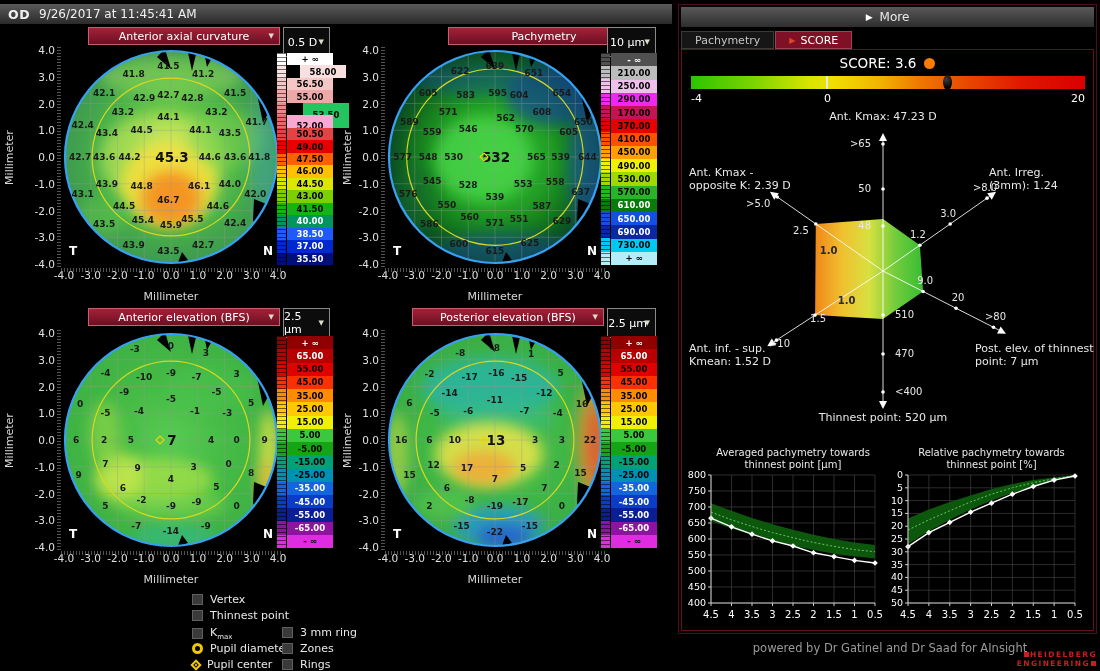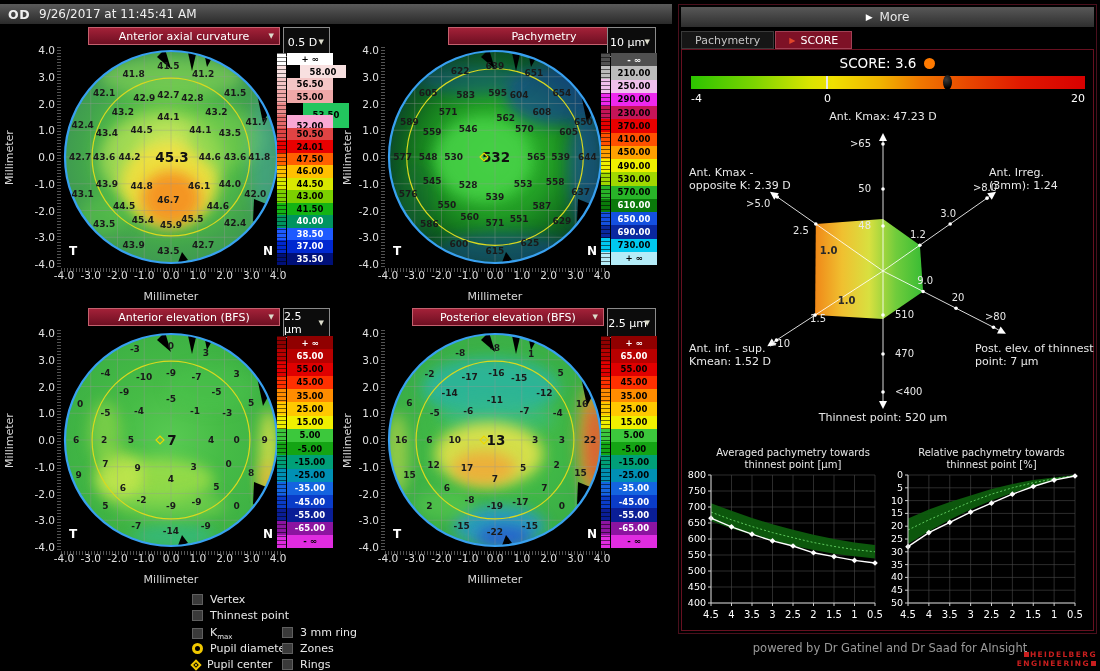--- a/index.html
+++ b/index.html
@@ -193,21 +193,21 @@
         <text x="202" y="208" font-size="12" font-weight="bold" fill="#fff">N</text>
       </svg>
       <div class="scale-strip" style="left: 277px; top: 53px; height: 212px; background-image: repeating-linear-gradient(rgba(0, 0, 0, 0.55) 0px, rgba(0, 0, 0, 0.55) 1px, transparent 1px, transparent 4px), linear-gradient(rgb(255, 255, 255) 0%, rgb(255, 255, 255) 5.88%, rgb(248, 224, 224) 5.88%, rgb(248, 224, 224) 11.76%, rgb(244, 198, 198) 11.76%, rgb(244, 198, 198) 17.65%, rgb(239, 168, 168) 17.65%, rgb(239, 168, 168) 23.53%, rgb(234, 138, 138) 23.53%, rgb(234, 138, 138) 29.41%, rgb(229, 106, 106) 29.41%, rgb(229, 106, 106) 35.29%, rgb(224, 68, 68) 35.29%, rgb(224, 68, 68) 41.18%, rgb(232, 0, 0) 41.18%, rgb(232, 0, 0) 47.06%, rgb(255, 96, 0) 47.06%, rgb(255, 96, 0) 52.94%, rgb(255, 192, 0) 52.94%, rgb(255, 192, 0) 58.82%, rgb(216, 232, 0) 58.82%, rgb(216, 232, 0) 64.71%, rgb(124, 208, 0) 64.71%, rgb(124, 208, 0) 70.59%, rgb(20, 180, 20) 70.59%, rgb(20, 180, 20) 76.47%, rgb(0, 148, 96) 76.47%, rgb(0, 148, 96) 82.35%, rgb(30, 90, 255) 82.35%, rgb(30, 90, 255) 88.24%, rgb(0, 40, 208) 88.24%, rgb(0, 40, 208) 94.12%, rgb(0, 16, 120) 94.12%, rgb(0, 16, 120) 100%);"></div>
       <div class="scale-cell" style="left: 287px; top: 53px; width: 46px; height: 12.47px; background: rgb(255, 255, 255); color: rgb(0, 0, 0);">+ ∞</div>
       <div class="scale-cell" style="left: 300px; top: 65.47px; width: 46px; height: 12.47px; background: rgb(248, 224, 224); color: rgb(0, 0, 0);">58.00</div>
       <div class="scale-cell" style="left: 287px; top: 77.94px; width: 46px; height: 12.47px; background: rgb(244, 198, 198); color: rgb(0, 0, 0);">56.50</div>
       <div class="scale-cell" style="left: 287px; top: 90.41px; width: 46px; height: 12.47px; background: rgb(239, 168, 168); color: rgb(0, 0, 0);">55.00</div>
       <div class="scale-cell" style="left: 303px; top: 102.88px; width: 46px; height: 25px; background: #22c55e; color: rgb(0, 0, 0);">53.50</div>
       <div class="scale-cell" style="left: 287px; top: 115.35px; width: 46px; height: 22px; background: #f9a8d4; color: rgb(0, 0, 0);">52.00</div>
       <div class="scale-cell" style="left: 287px; top: 127.82px; width: 46px; height: 12.47px; background: rgb(224, 68, 68); color: rgb(0, 0, 0);">50.50</div>
-      <div class="scale-cell" style="left: 287px; top: 140.29px; width: 46px; height: 12.47px; background: rgb(232, 0, 0); color: rgb(0, 0, 0);">24.01</div>
+      <div class="scale-cell" style="left: 287px; top: 140.29px; width: 46px; height: 12.47px; background: rgb(232, 0, 0); color: rgb(0, 0, 0);">49.00</div>
       <div class="scale-cell" style="left: 287px; top: 152.76px; width: 46px; height: 12.47px; background: rgb(255, 96, 0); color: rgb(0, 0, 0);">47.50</div>
       <div class="scale-cell" style="left: 287px; top: 165.24px; width: 46px; height: 12.47px; background: rgb(255, 192, 0); color: rgb(0, 0, 0);">46.00</div>
       <div class="scale-cell" style="left: 287px; top: 177.71px; width: 46px; height: 12.47px; background: rgb(216, 232, 0); color: rgb(0, 0, 0);">44.50</div>
       <div class="scale-cell" style="left: 287px; top: 190.18px; width: 46px; height: 12.47px; background: rgb(124, 208, 0); color: rgb(0, 0, 0);">43.00</div>
       <div class="scale-cell" style="left: 287px; top: 202.65px; width: 46px; height: 12.47px; background: rgb(20, 180, 20); color: rgb(0, 0, 0);">41.50</div>
       <div class="scale-cell" style="left: 287px; top: 215.12px; width: 46px; height: 12.47px; background: rgb(0, 148, 96); color: rgb(255, 255, 255);">40.00</div>
       <div class="scale-cell" style="left: 287px; top: 227.59px; width: 46px; height: 12.47px; background: rgb(30, 90, 255); color: rgb(255, 255, 255);">38.50</div>
       <div class="scale-cell" style="left: 287px; top: 240.06px; width: 46px; height: 12.47px; background: rgb(0, 40, 208); color: rgb(255, 255, 255);">37.00</div>
       <div class="scale-cell" style="left: 287px; top: 252.53px; width: 46px; height: 12.47px; background: rgb(0, 16, 120); color: rgb(255, 255, 255);">35.50</div>
       <div class="dd" style="left: 412px; top: 27px; width: 192px; margin-left: 36px;">
@@ -331,21 +331,21 @@
         <text x="111" y="115" text-anchor="middle" font-size="13.5" font-weight="bold" fill="#111">532</text>
         <rect x="96.2" y="107.2" width="5.6" height="5.6" fill="none" stroke="#ecd800" stroke-width="1.2" transform="rotate(45 99 110)"></rect>
         <text x="8" y="208" font-size="12" font-weight="bold" fill="#fff">T</text>
         <text x="202" y="208" font-size="12" font-weight="bold" fill="#fff">N</text>
       </svg>
       <div class="scale-strip" style="left: 601px; top: 53px; height: 212px; background-image: repeating-linear-gradient(rgba(0, 0, 0, 0.55) 0px, rgba(0, 0, 0, 0.55) 1px, transparent 1px, transparent 4px), linear-gradient(rgb(80, 80, 80) 0%, rgb(80, 80, 80) 6.25%, rgb(188, 188, 188) 6.25%, rgb(188, 188, 188) 12.5%, rgb(240, 192, 236) 12.5%, rgb(240, 192, 236) 18.75%, rgb(238, 40, 238) 18.75%, rgb(238, 40, 238) 25%, rgb(196, 20, 88) 25%, rgb(196, 20, 88) 31.25%, rgb(232, 0, 0) 31.25%, rgb(232, 0, 0) 37.5%, rgb(255, 80, 0) 37.5%, rgb(255, 80, 0) 43.75%, rgb(255, 160, 0) 43.75%, rgb(255, 160, 0) 50%, rgb(240, 240, 0) 50%, rgb(240, 240, 0) 56.25%, rgb(160, 216, 0) 56.25%, rgb(160, 216, 0) 62.5%, rgb(40, 180, 40) 62.5%, rgb(40, 180, 40) 68.75%, rgb(10, 122, 10) 68.75%, rgb(10, 122, 10) 75%, rgb(20, 80, 224) 75%, rgb(20, 80, 224) 81.25%, rgb(10, 40, 160) 81.25%, rgb(10, 40, 160) 87.5%, rgb(0, 200, 240) 87.5%, rgb(0, 200, 240) 93.75%, rgb(180, 236, 248) 93.75%, rgb(180, 236, 248) 100%);"></div>
       <div class="scale-cell" style="left: 611px; top: 53px; width: 46px; height: 13.25px; background: rgb(80, 80, 80); color: rgb(255, 255, 255);">- ∞</div>
       <div class="scale-cell" style="left: 611px; top: 66.25px; width: 46px; height: 13.25px; background: rgb(188, 188, 188); color: rgb(0, 0, 0);">210.00</div>
       <div class="scale-cell" style="left: 611px; top: 79.5px; width: 46px; height: 13.25px; background: rgb(240, 192, 236); color: rgb(0, 0, 0);">250.00</div>
       <div class="scale-cell" style="left: 611px; top: 92.75px; width: 46px; height: 13.25px; background: rgb(238, 40, 238); color: rgb(0, 0, 0);">290.00</div>
-      <div class="scale-cell" style="left: 611px; top: 106px; width: 46px; height: 13.25px; background: rgb(196, 20, 88); color: rgb(0, 0, 0);">230.00</div>
+      <div class="scale-cell" style="left: 611px; top: 106px; width: 46px; height: 13.25px; background: rgb(196, 20, 88); color: rgb(0, 0, 0);">170.00</div>
       <div class="scale-cell" style="left: 611px; top: 119.25px; width: 46px; height: 13.25px; background: rgb(232, 0, 0); color: rgb(0, 0, 0);">370.00</div>
       <div class="scale-cell" style="left: 611px; top: 132.5px; width: 46px; height: 13.25px; background: rgb(255, 80, 0); color: rgb(0, 0, 0);">410.00</div>
       <div class="scale-cell" style="left: 611px; top: 145.75px; width: 46px; height: 13.25px; background: rgb(255, 160, 0); color: rgb(0, 0, 0);">450.00</div>
       <div class="scale-cell" style="left: 611px; top: 159px; width: 46px; height: 13.25px; background: rgb(240, 240, 0); color: rgb(0, 0, 0);">490.00</div>
       <div class="scale-cell" style="left: 611px; top: 172.25px; width: 46px; height: 13.25px; background: rgb(160, 216, 0); color: rgb(0, 0, 0);">530.00</div>
       <div class="scale-cell" style="left: 611px; top: 185.5px; width: 46px; height: 13.25px; background: rgb(40, 180, 40); color: rgb(0, 0, 0);">570.00</div>
       <div class="scale-cell" style="left: 611px; top: 198.75px; width: 46px; height: 13.25px; background: rgb(10, 122, 10); color: rgb(255, 255, 255);">610.00</div>
       <div class="scale-cell" style="left: 611px; top: 212px; width: 46px; height: 13.25px; background: rgb(20, 80, 224); color: rgb(255, 255, 255);">650.00</div>
       <div class="scale-cell" style="left: 611px; top: 225.25px; width: 46px; height: 13.25px; background: rgb(10, 40, 160); color: rgb(255, 255, 255);">690.00</div>
       <div class="scale-cell" style="left: 611px; top: 238.5px; width: 46px; height: 13.25px; background: rgb(0, 200, 240); color: rgb(0, 0, 0);">730.00</div>

